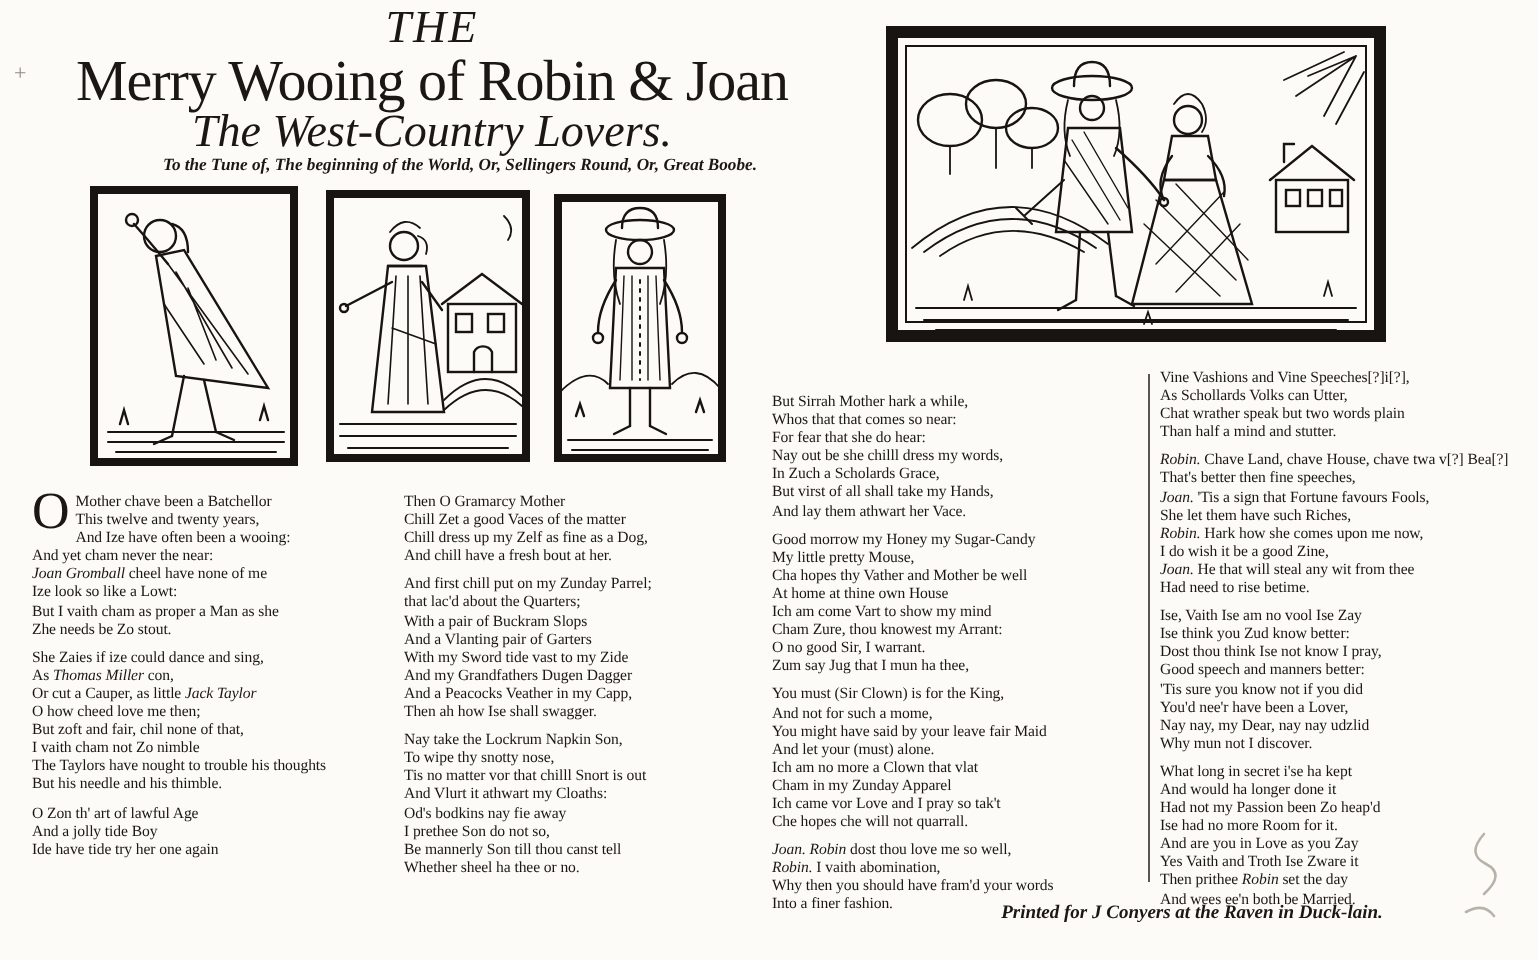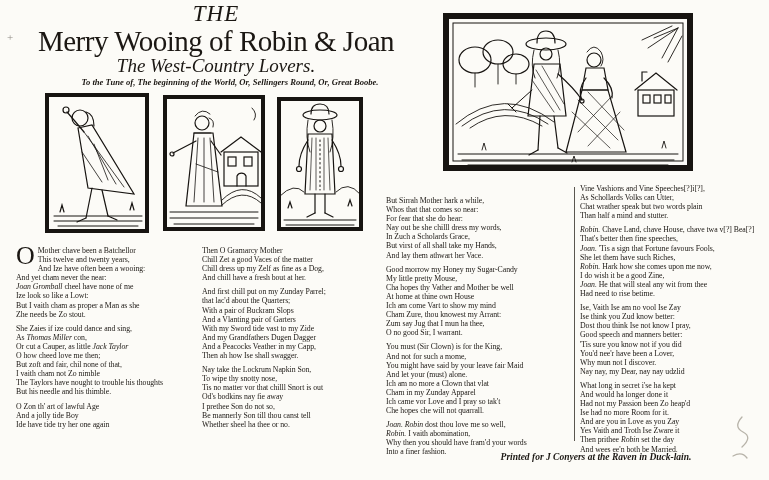--- a/index.html
+++ b/index.html
@@ -5,21 +5,21 @@
   html,body { margin:0; padding:0; background:#e9e7e2; }
   .sheet {
     position:relative; width:769px; height:480px; margin:0 auto;
     background:#fcfbf7; color:#1b1713; overflow:hidden;
     font-family:"Liberation Serif", serif;
   }
   
   .title-block { position:absolute; left:0; top:1px; width:432px; text-align:center; }
   .the { font-style:italic; font-size:23px; line-height:25px; letter-spacing:1px; }
   .main-title { font-size:29px; line-height:30px; letter-spacing:-0.5px; white-space:nowrap; }
-  .subtitle { font-style:italic; font-size:19px; line-height:19px; }
+  .subtitle { font-style:italic; font-size:23px; line-height:19px; }
   .tune { font-style:italic; font-weight:bold; font-size:8.6px; line-height:11px; margin-top:2px;margin-left:28px; }
   
   .cut { position:absolute; }
   .cut svg { display:block; }
   .cut1 { left:44px; top:92px; }
   .cut2 { left:162px; top:94px; }
   .cut3 { left:276px; top:96px; }
   .main-cut { left:442px; top:12px; }
   
   .vcol { position:absolute; width:186px; font-size:7.8px; line-height:9.1px; letter-spacing:-0.05px; }
@@ -199,20 +199,21 @@
         <div class="line"><span>And a Vlanting pair of Garters</span></div>
         <div class="line"><span>With my Sword tide vast to my Zide</span></div>
         <div class="line"><span>And my Grandfathers Dugen Dagger</span></div>
         <div class="line"><span>And a Peacocks Veather in my Capp,</span></div>
         <div class="line"><span>Then ah how Ise shall swagger.</span></div>
       </div>
       <div class="stanza">
         <div class="line"><span>Nay take the Lockrum Napkin Son,</span></div>
         <div class="line"><span>To wipe thy snotty nose,</span></div>
         <div class="line"><span>Tis no matter vor that chilll Snort is out</span></div>
+        <div class="line"><span>And Vlurt it athwart my Cloaths:</span></div>
         <div class="line"><span>Od's bodkins nay fie away</span></div>
         <div class="line"><span>I prethee Son do not so,</span></div>
         <div class="line"><span>Be mannerly Son till thou canst tell</span></div>
         <div class="line"><span>Whether sheel ha thee or no.</span></div>
       </div>
     </div>
   <div class="vcol col3">
       <div class="stanza">
         <div class="line"><span>But Sirrah Mother hark a while,</span></div>
         <div class="line"><span>Whos that that comes so near:</span></div>
@@ -222,22 +223,22 @@
         <div class="line"><span>But virst of all shall take my Hands,</span></div>
         <div class="line"><span>And lay them athwart her Vace.</span></div>
       </div>
       <div class="stanza">
         <div class="line"><span>Good morrow my Honey my Sugar-Candy</span></div>
         <div class="line"><span>My little pretty Mouse,</span></div>
         <div class="line"><span>Cha hopes thy Vather and Mother be well</span></div>
         <div class="line"><span>At home at thine own House</span></div>
         <div class="line"><span>Ich am come Vart to show my mind</span></div>
         <div class="line"><span>Cham Zure, thou knowest my Arrant:</span></div>
+        <div class="line"><span>O no good Sir, I warrant.</span></div>
         <div class="line"><span>Zum say Jug that I mun ha thee,</span></div>
-        <div class="line"><span>O no good Sir, I warrant.</span></div>
       </div>
       <div class="stanza">
         <div class="line"><span>You must (Sir Clown) is for the King,</span></div>
         <div class="line"><span>And not for such a mome,</span></div>
         <div class="line"><span>You might have said by your leave fair Maid</span></div>
         <div class="line"><span>And let your (must) alone.</span></div>
         <div class="line"><span>Ich am no more a Clown that vlat</span></div>
         <div class="line"><span>Cham in my Zunday Apparel</span></div>
         <div class="line"><span>Ich came vor Love and I pray so tak't</span></div>
         <div class="line"><span>Che hopes che will not quarrall.</span></div>
@@ -266,22 +267,22 @@
         <div class="line"><span class="it">Joan.</span><span> He that will steal any wit from thee</span></div>
         <div class="line"><span>Had need to rise betime.</span></div>
       </div>
       <div class="stanza">
         <div class="line"><span>Ise, Vaith Ise am no vool Ise Zay</span></div>
         <div class="line"><span>Ise think you Zud know better:</span></div>
         <div class="line"><span>Dost thou think Ise not know I pray,</span></div>
         <div class="line"><span>Good speech and manners better:</span></div>
         <div class="line"><span>'Tis sure you know not if you did</span></div>
         <div class="line"><span>You'd nee'r have been a Lover,</span></div>
+        <div class="line"><span>Nay nay, my Dear, nay nay udzlid</span></div>
         <div class="line"><span>Why mun not I discover.</span></div>
-        <div class="line"><span>Nay nay, my Dear, nay nay udzlid</span></div>
       </div>
       <div class="stanza">
         <div class="line"><span>What long in secret i'se ha kept</span></div>
         <div class="line"><span>And would ha longer done it</span></div>
         <div class="line"><span>Had not my Passion been Zo heap'd</span></div>
         <div class="line"><span>Ise had no more Room for it.</span></div>
         <div class="line"><span>And are you in Love as you Zay</span></div>
         <div class="line"><span>Yes Vaith and Troth Ise Zware it</span></div>
         <div class="line"><span>Then prithee </span><span class="it">Robin</span><span> set the day</span></div>
         <div class="line"><span>And wees ee'n both be Married.</span></div>

